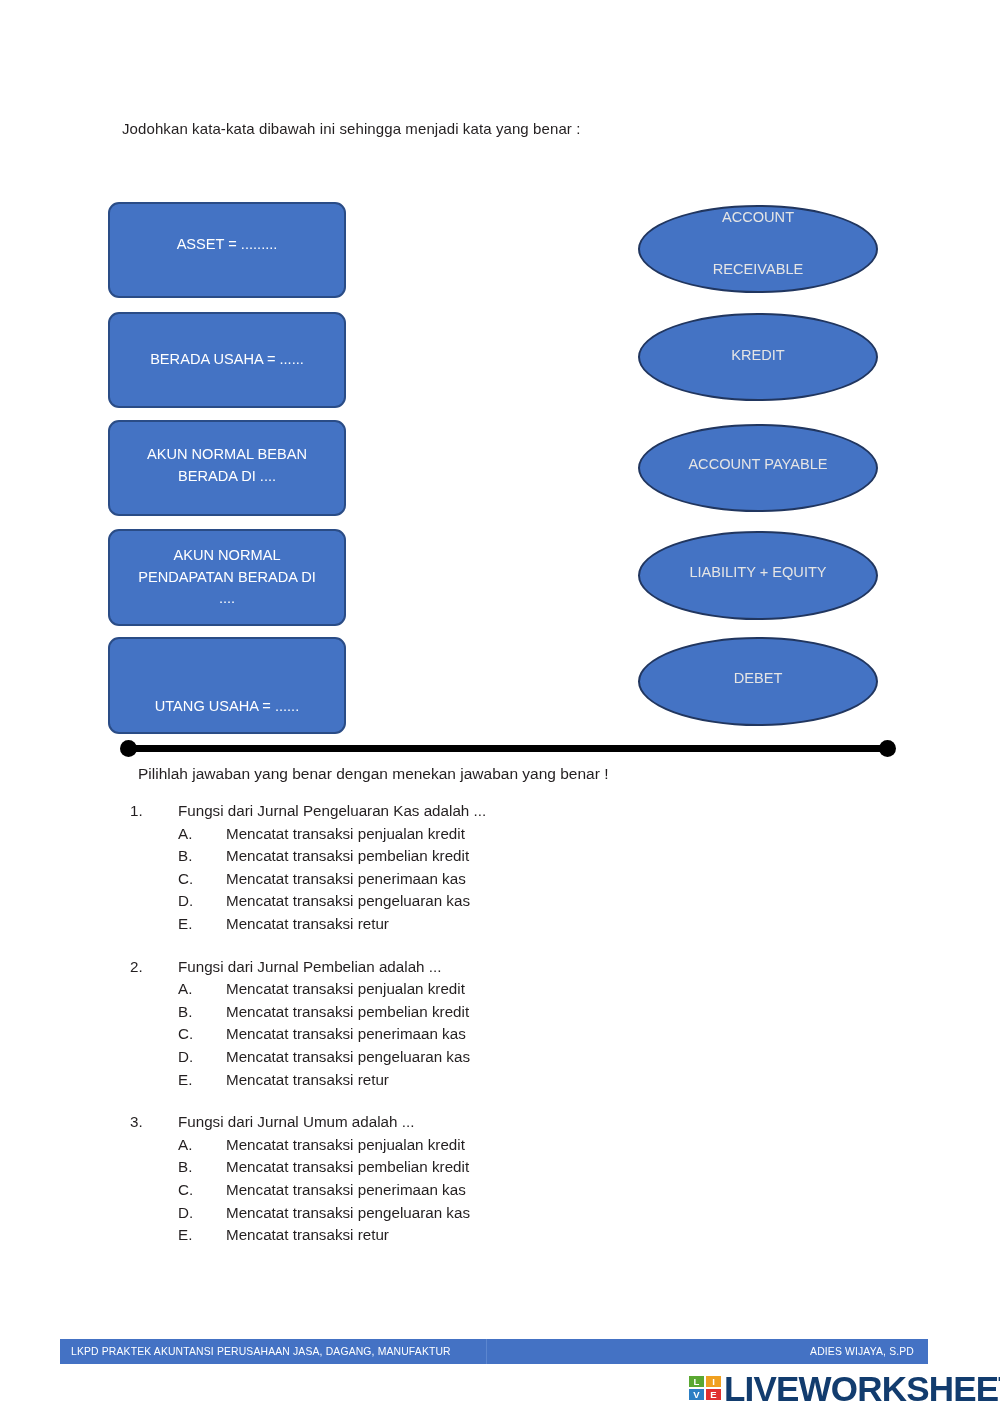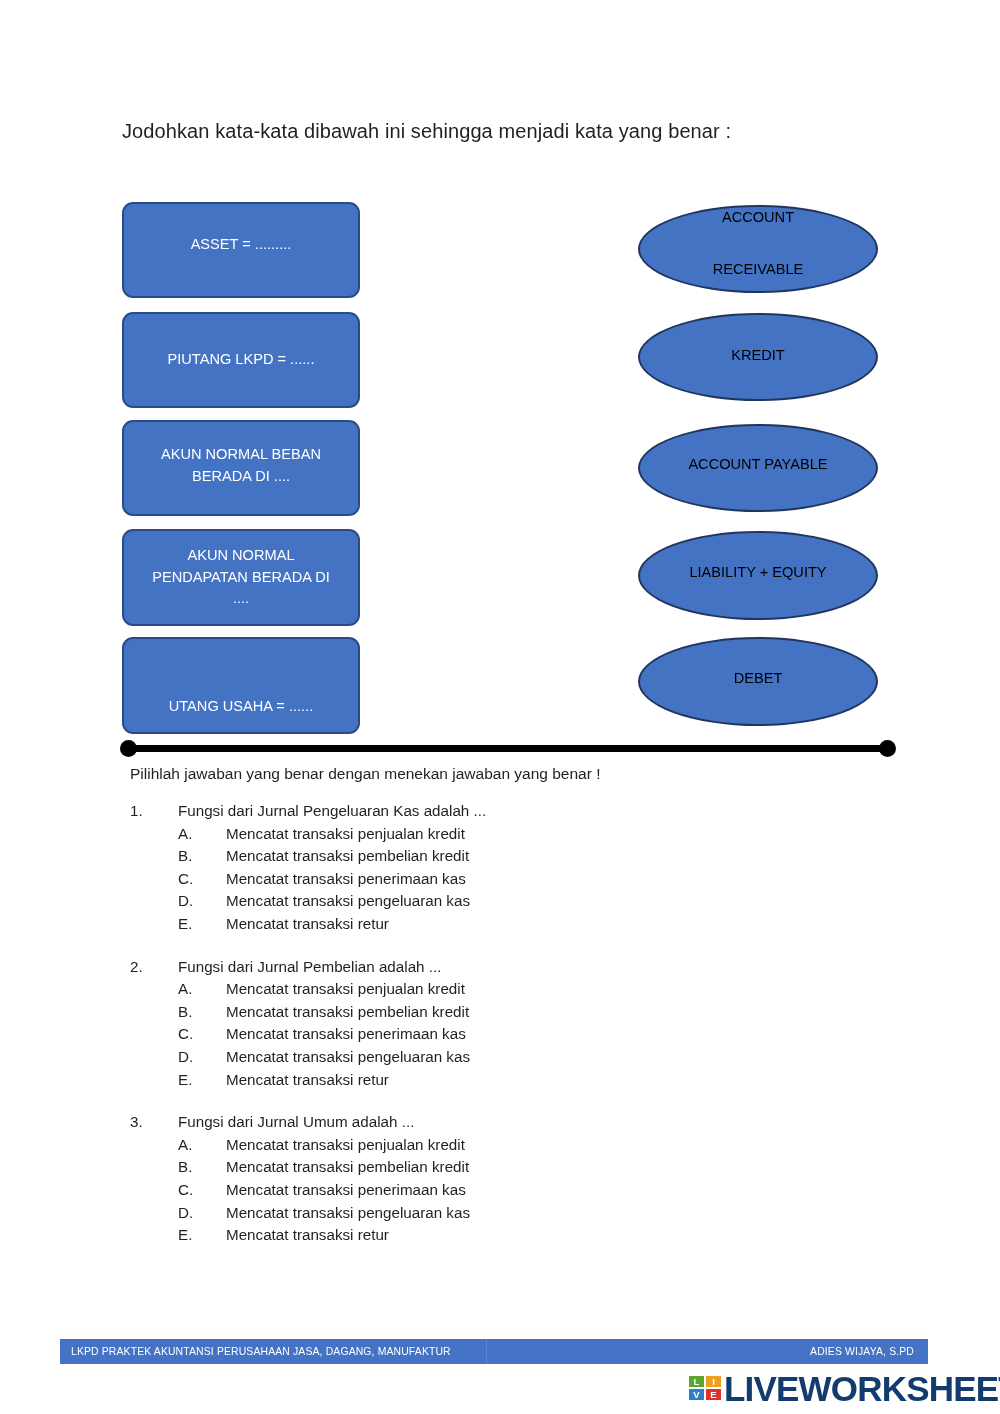--- a/index.html
+++ b/index.html
@@ -14,38 +14,38 @@
     font-family: "Liberation Sans", sans-serif;
     color: #222222;
     overflow: hidden;
   }
 
   
   #instruction-matching {
     position: absolute;
     left: 122px;
     top: 120px;
-    font-size: 20px;
+    font-size: 15px;
     color: #231f20;
     letter-spacing: 0.1px;
     white-space: nowrap;
   }
 
   
   #matching-area {
     position: absolute;
     left: 0;
     top: 0;
     width: 1000px;
     height: 760px;
   }
 
   .term-box {
     position: absolute;
-    left: 122px;
+    left: 108px;
     width: 238px;
     border: 2px solid #2a4c86;
     background: #4473c4;
     border-radius: 11px;
     box-sizing: border-box;
     color: #ffffff;
     font-size: 14.6px;
     text-align: center;
     line-height: 1.5;
     padding: 0 10px;
@@ -61,21 +61,21 @@
   }
 
   .answer-ellipse {
     position: absolute;
     left: 638px;
     width: 240px;
     border: 2px solid #21365f;
     background: #4473c4;
     border-radius: 50%;
     box-sizing: border-box;
-    color: #000000;
+    color: #e5e5e5;
     font-size: 14.6px;
     text-align: center;
     line-height: 1.55;
     display: flex;
     flex-direction: column;
     justify-content: center;
     align-items: center;
     gap: 29px;
   }
 
@@ -134,21 +134,21 @@
     height: 17px;
     border-radius: 50%;
     background: #000000;
   }
   #divider-connector .dot.left { left: 0px; }
   #divider-connector .dot.right { left: 759px; }
 
   
   #instruction-choice {
     position: absolute;
-    left: 130px;
+    left: 138px;
     top: 765px;
     font-size: 15.5px;
     color: #231f20;
     white-space: nowrap;
   }
 
   #questions {
     position: absolute;
     left: 122px;
     top: 802px;
@@ -277,21 +277,21 @@
 
 <div id="instruction-matching">Jodohkan kata-kata dibawah ini sehingga menjadi kata yang benar :</div>
 
 <div id="matching-area">
 
   <div class="term-box term-1">
     <span class="txt">ASSET = .........</span>
   </div>
 
   <div class="term-box term-2">
-    <span class="txt">PIUTANG LKPD = ......</span>
+    <span class="txt">BERADA USAHA = ......</span>
   </div>
 
   <div class="term-box term-4">
     <span class="txt">AKUN NORMAL</span>
     <span class="txt">PENDAPATAN BERADA DI</span>
     <span class="txt">....</span>
   </div>
 
   <div class="term-box term-3">
     <span class="txt">AKUN NORMAL BEBAN</span>

